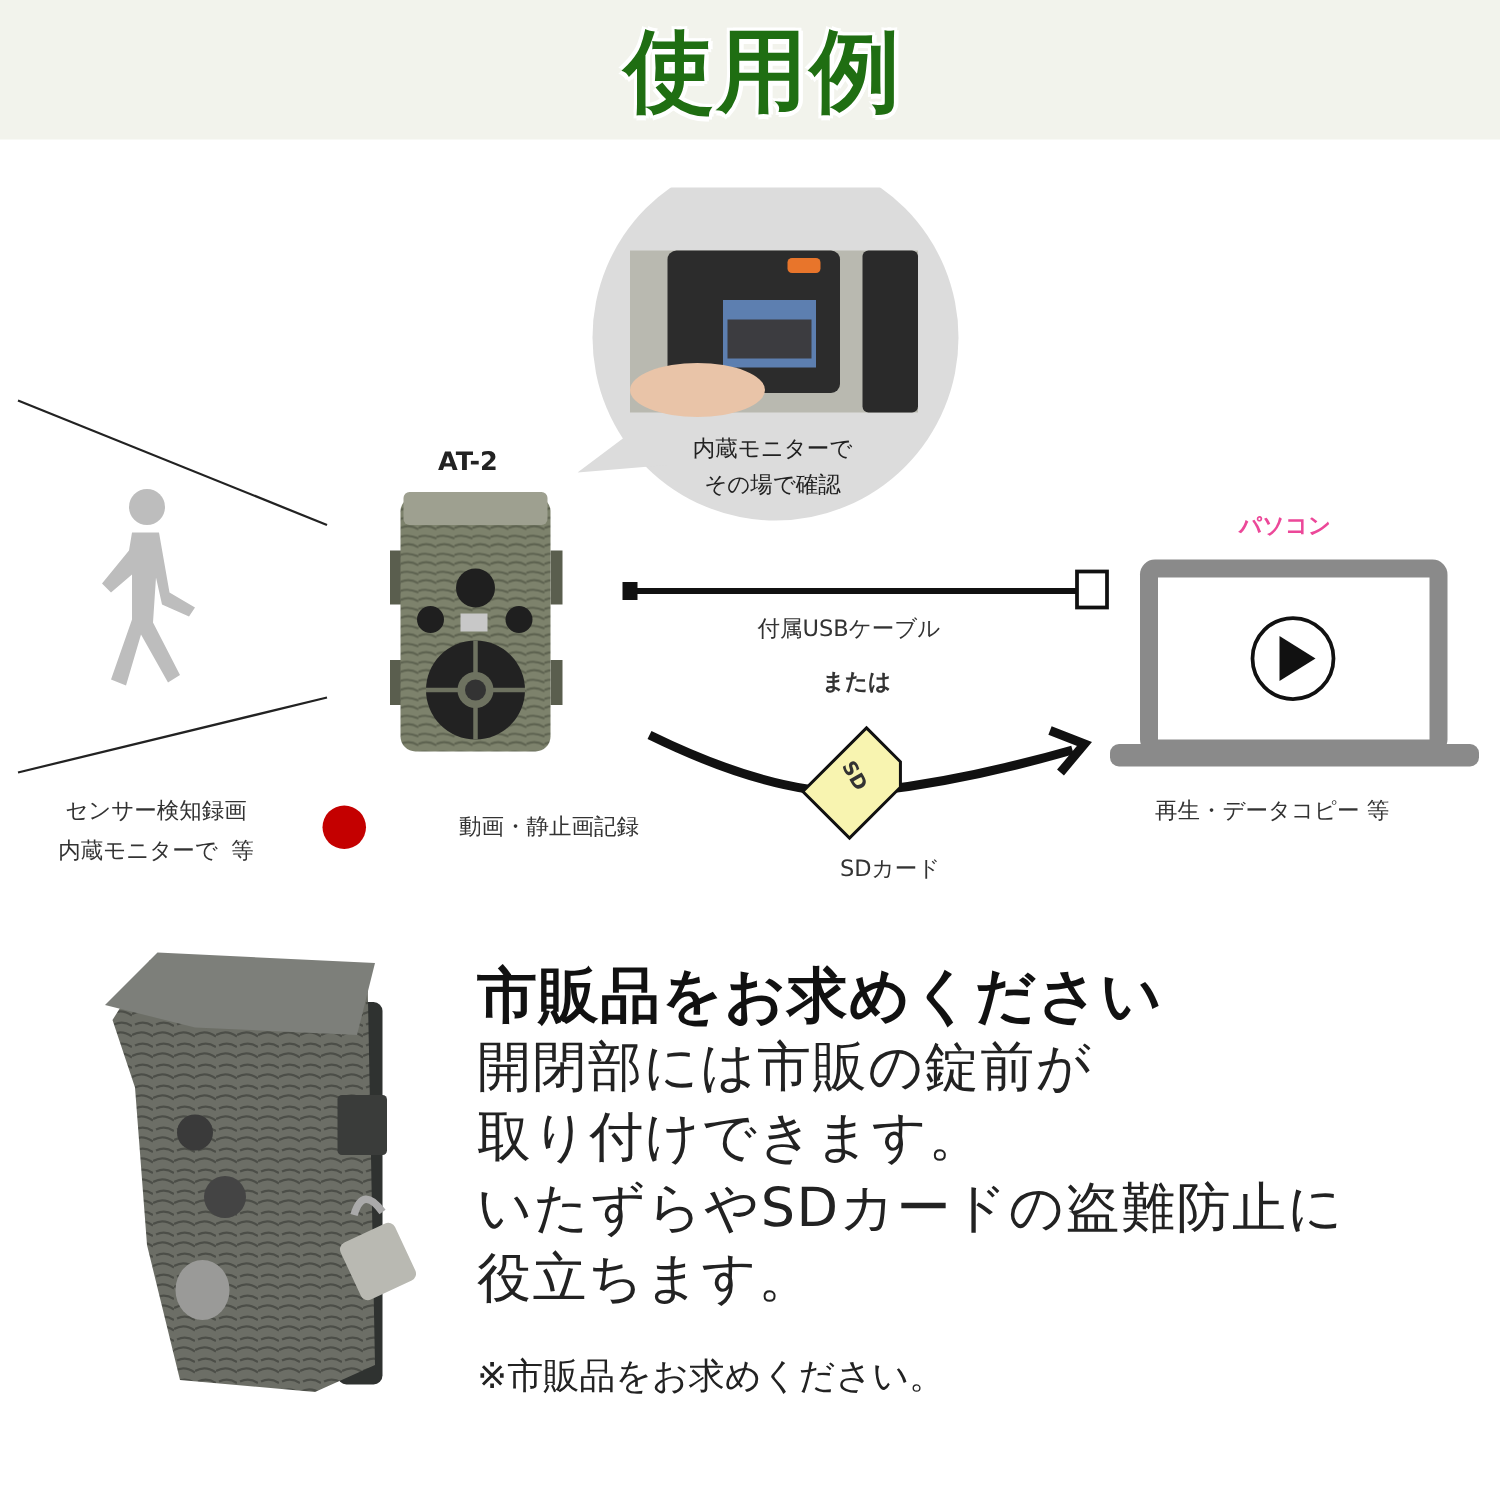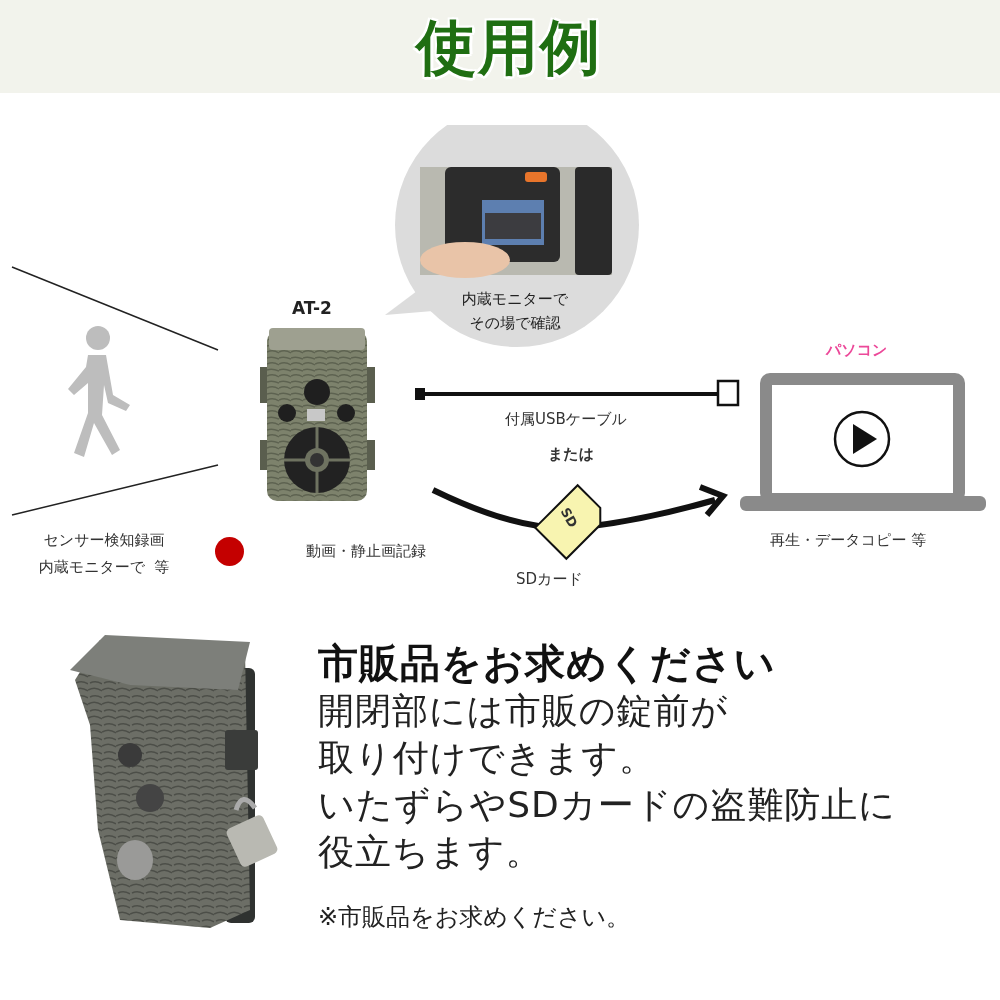--- a/index.html
+++ b/index.html
@@ -102,21 +102,21 @@
 <svg class="abs" style="left:425px;top:475px" width="310" height="100">
   <path d="M8 15 Q100 60 160 52 Q220 45 290 25" stroke="#111" stroke-width="6" fill="none"></path>
   <path d="M275 12 L298 21 L282 40" stroke="#111" stroke-width="6" fill="none" stroke-linejoin="miter"></path>
 </svg>
 <svg class="abs" style="left:530px;top:480px" width="85" height="85" viewBox="0 0 85 85">
   <g transform="rotate(45 42 42)">
     <path d="M20 12 L52 12 L64 24 L64 72 L20 72 Z" fill="#f8f4b0" stroke="#111" stroke-width="2"></path>
   </g>
 </svg>
 <div class="txt" style="left:559px;top:510px;font-weight:bold;font-size:13px;transform:rotate(60deg);">SD</div>
-<div class="txt" style="left:516px;top:570px;">SDカード</div>
+<div class="txt" style="left:560px;top:570px;">SDカード</div>
 
 <div class="txt pc-label" style="left:826px;top:341px;">パソコン</div>
 <svg class="abs" style="left:738px;top:370px" width="250" height="145">
   <rect x="22" y="3" width="205" height="130" rx="10" fill="#8a8a8a"></rect>
   <rect x="34" y="15" width="181" height="108" fill="#fff"></rect>
   <rect x="2" y="126" width="246" height="15" rx="6" fill="#8a8a8a"></rect>
   <circle cx="124" cy="69" r="27" fill="none" stroke="#111" stroke-width="2.5"></circle>
   <path d="M115 54 L139 69 L115 84 Z" fill="#111"></path>
 </svg>
 <div class="txt" style="left:770px;top:531px;">再生・データコピー 等</div>

